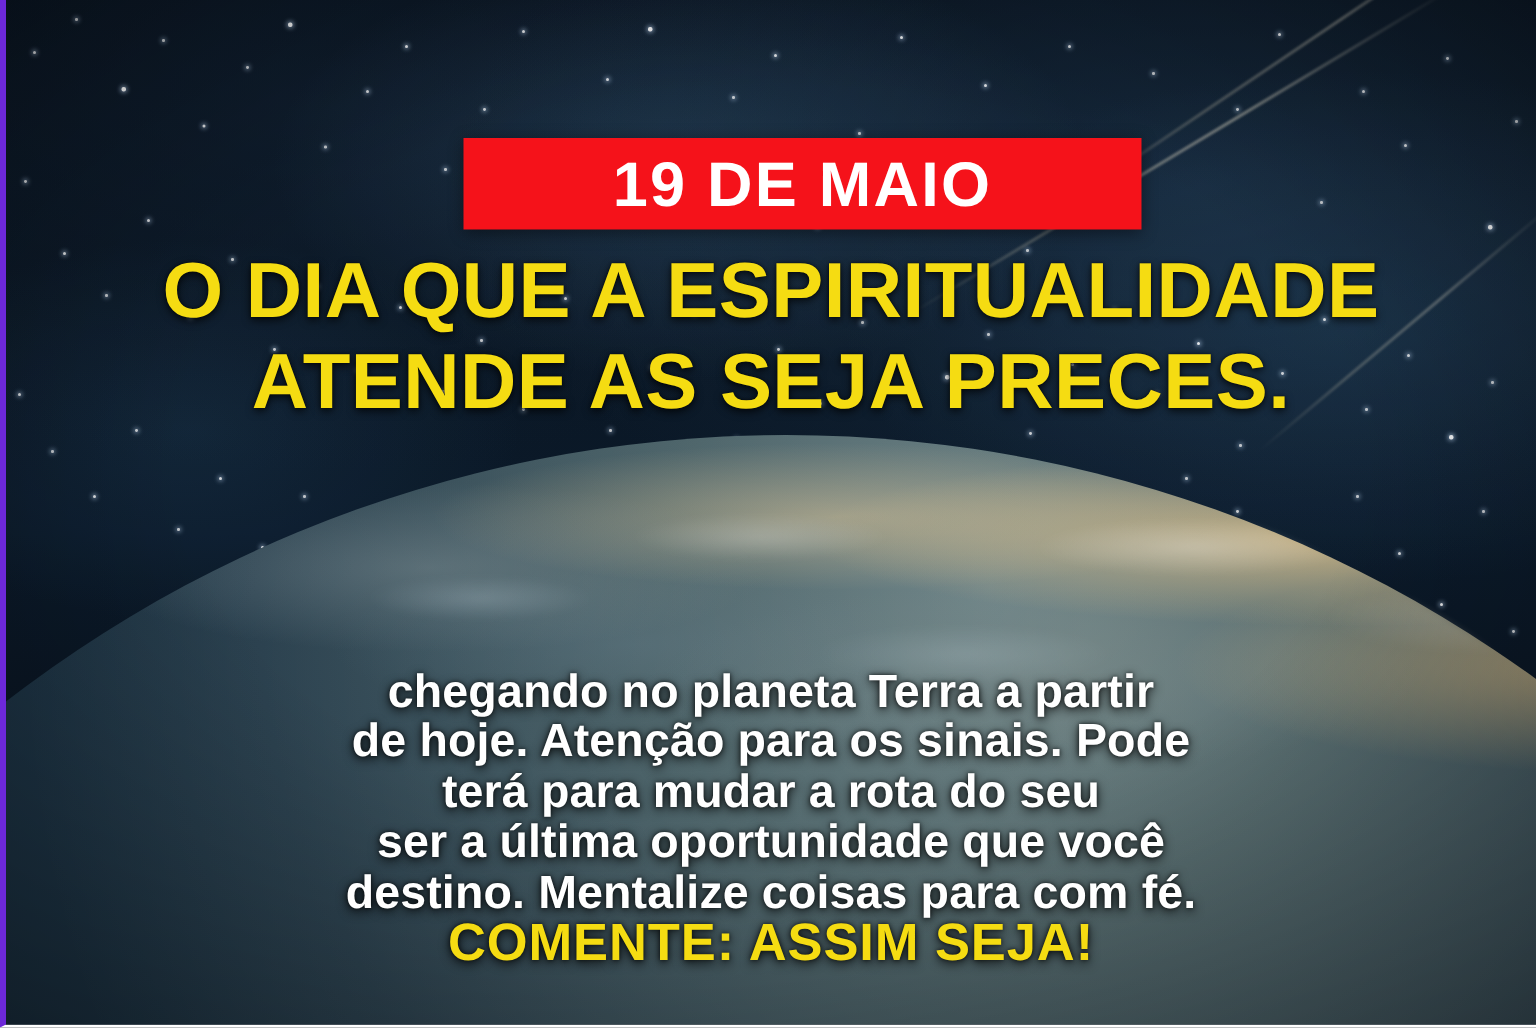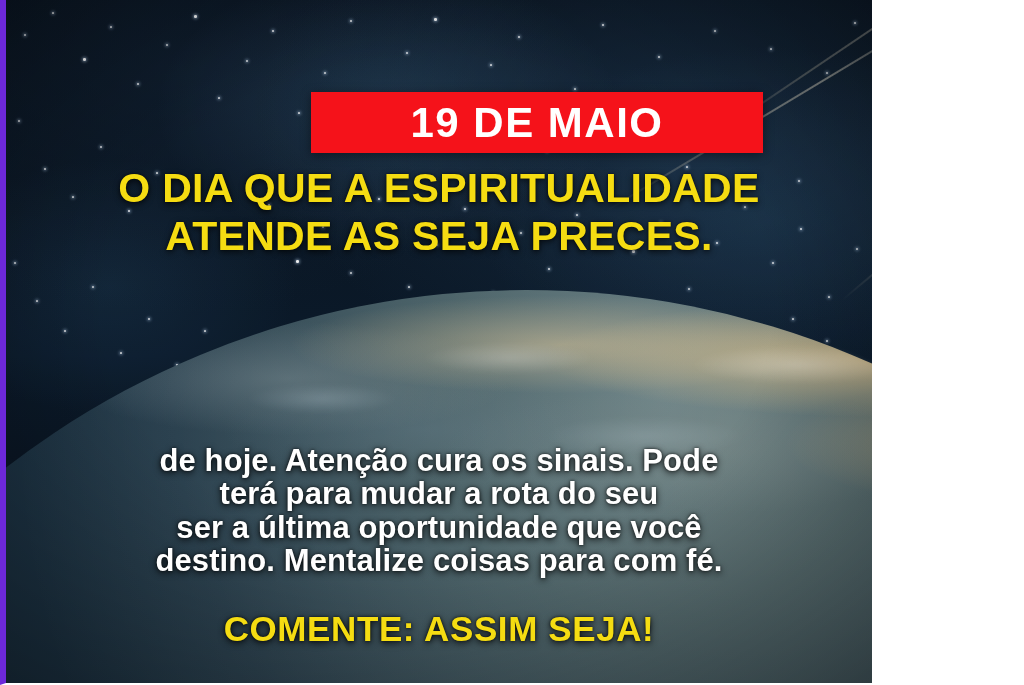--- a/index.html
+++ b/index.html
@@ -7,26 +7,26 @@
     padding: 0;
     background: #ffffff;
   }
   body {
     font-family: "Liberation Sans", sans-serif;
   }
 
   
   #poster {
     position: relative;
-    width: 872px;
+    width: 1024px;
     height: 685px;
     overflow: hidden;
     background: #070d16;
     box-sizing: border-box;
-    border-left: 6px solid #6d28d9;
+    border-left: 4px solid #6d28d9;
     border-bottom: 2px solid #ffffff;
   }
 
   
   .space-base {
     position: absolute;
     inset: 0;
     background:
       radial-gradient(ellipse 70% 55% at 78% 18%, rgba(26,48,70,0.75) 0%, rgba(10,18,30,0) 70%),
       radial-gradient(ellipse 60% 50% at 20% 10%, rgba(18,34,52,0.65) 0%, rgba(8,14,24,0) 72%),
@@ -196,21 +196,21 @@
     font-family: "Liberation Sans", sans-serif;
   }
 
   .headline {
     position: absolute;
     left: 0;
     right: 0;
     top: 164px;
     text-align: center;
     color: #f5dc12;
-    font-size: 41px;
+    font-size: 52px;
     font-weight: bold;
     line-height: 1.18;
     letter-spacing: 0.3px;
     text-shadow: 0 2px 6px rgba(0,0,0,0.75), 0 0 2px rgba(0,0,0,0.6);
     font-family: "Liberation Sans", sans-serif;
   }
   .headline-line { display: block; white-space: nowrap; }
 
   .body-copy {
     position: absolute;
@@ -373,21 +373,22 @@
     <div class="date-badge">
       <span class="date-badge-text">19 DE MAIO</span>
     </div>
 
     <div class="headline">
       <span class="headline-line">O DIA QUE A ESPIRITUALIDADE</span>
       <span class="headline-line">ATENDE AS SEJA PRECES.</span>
     </div>
 
     <div class="body-copy">
-      <span class="body-line">de hoje. Atenção cura os sinais. Pode</span>
+      <span class="body-line">chegando no planeta Terra a partir</span>
+      <span class="body-line">de hoje. Atenção para os sinais. Pode</span>
       <span class="body-line">terá para mudar a rota do seu</span>
       <span class="body-line">ser a última oportunidade que você</span>
       <span class="body-line">destino. Mentalize coisas para com fé.</span>
     </div>
 
     <div class="cta">
       <span>COMENTE: ASSIM SEJA!</span>
     </div>
 
   </div>

